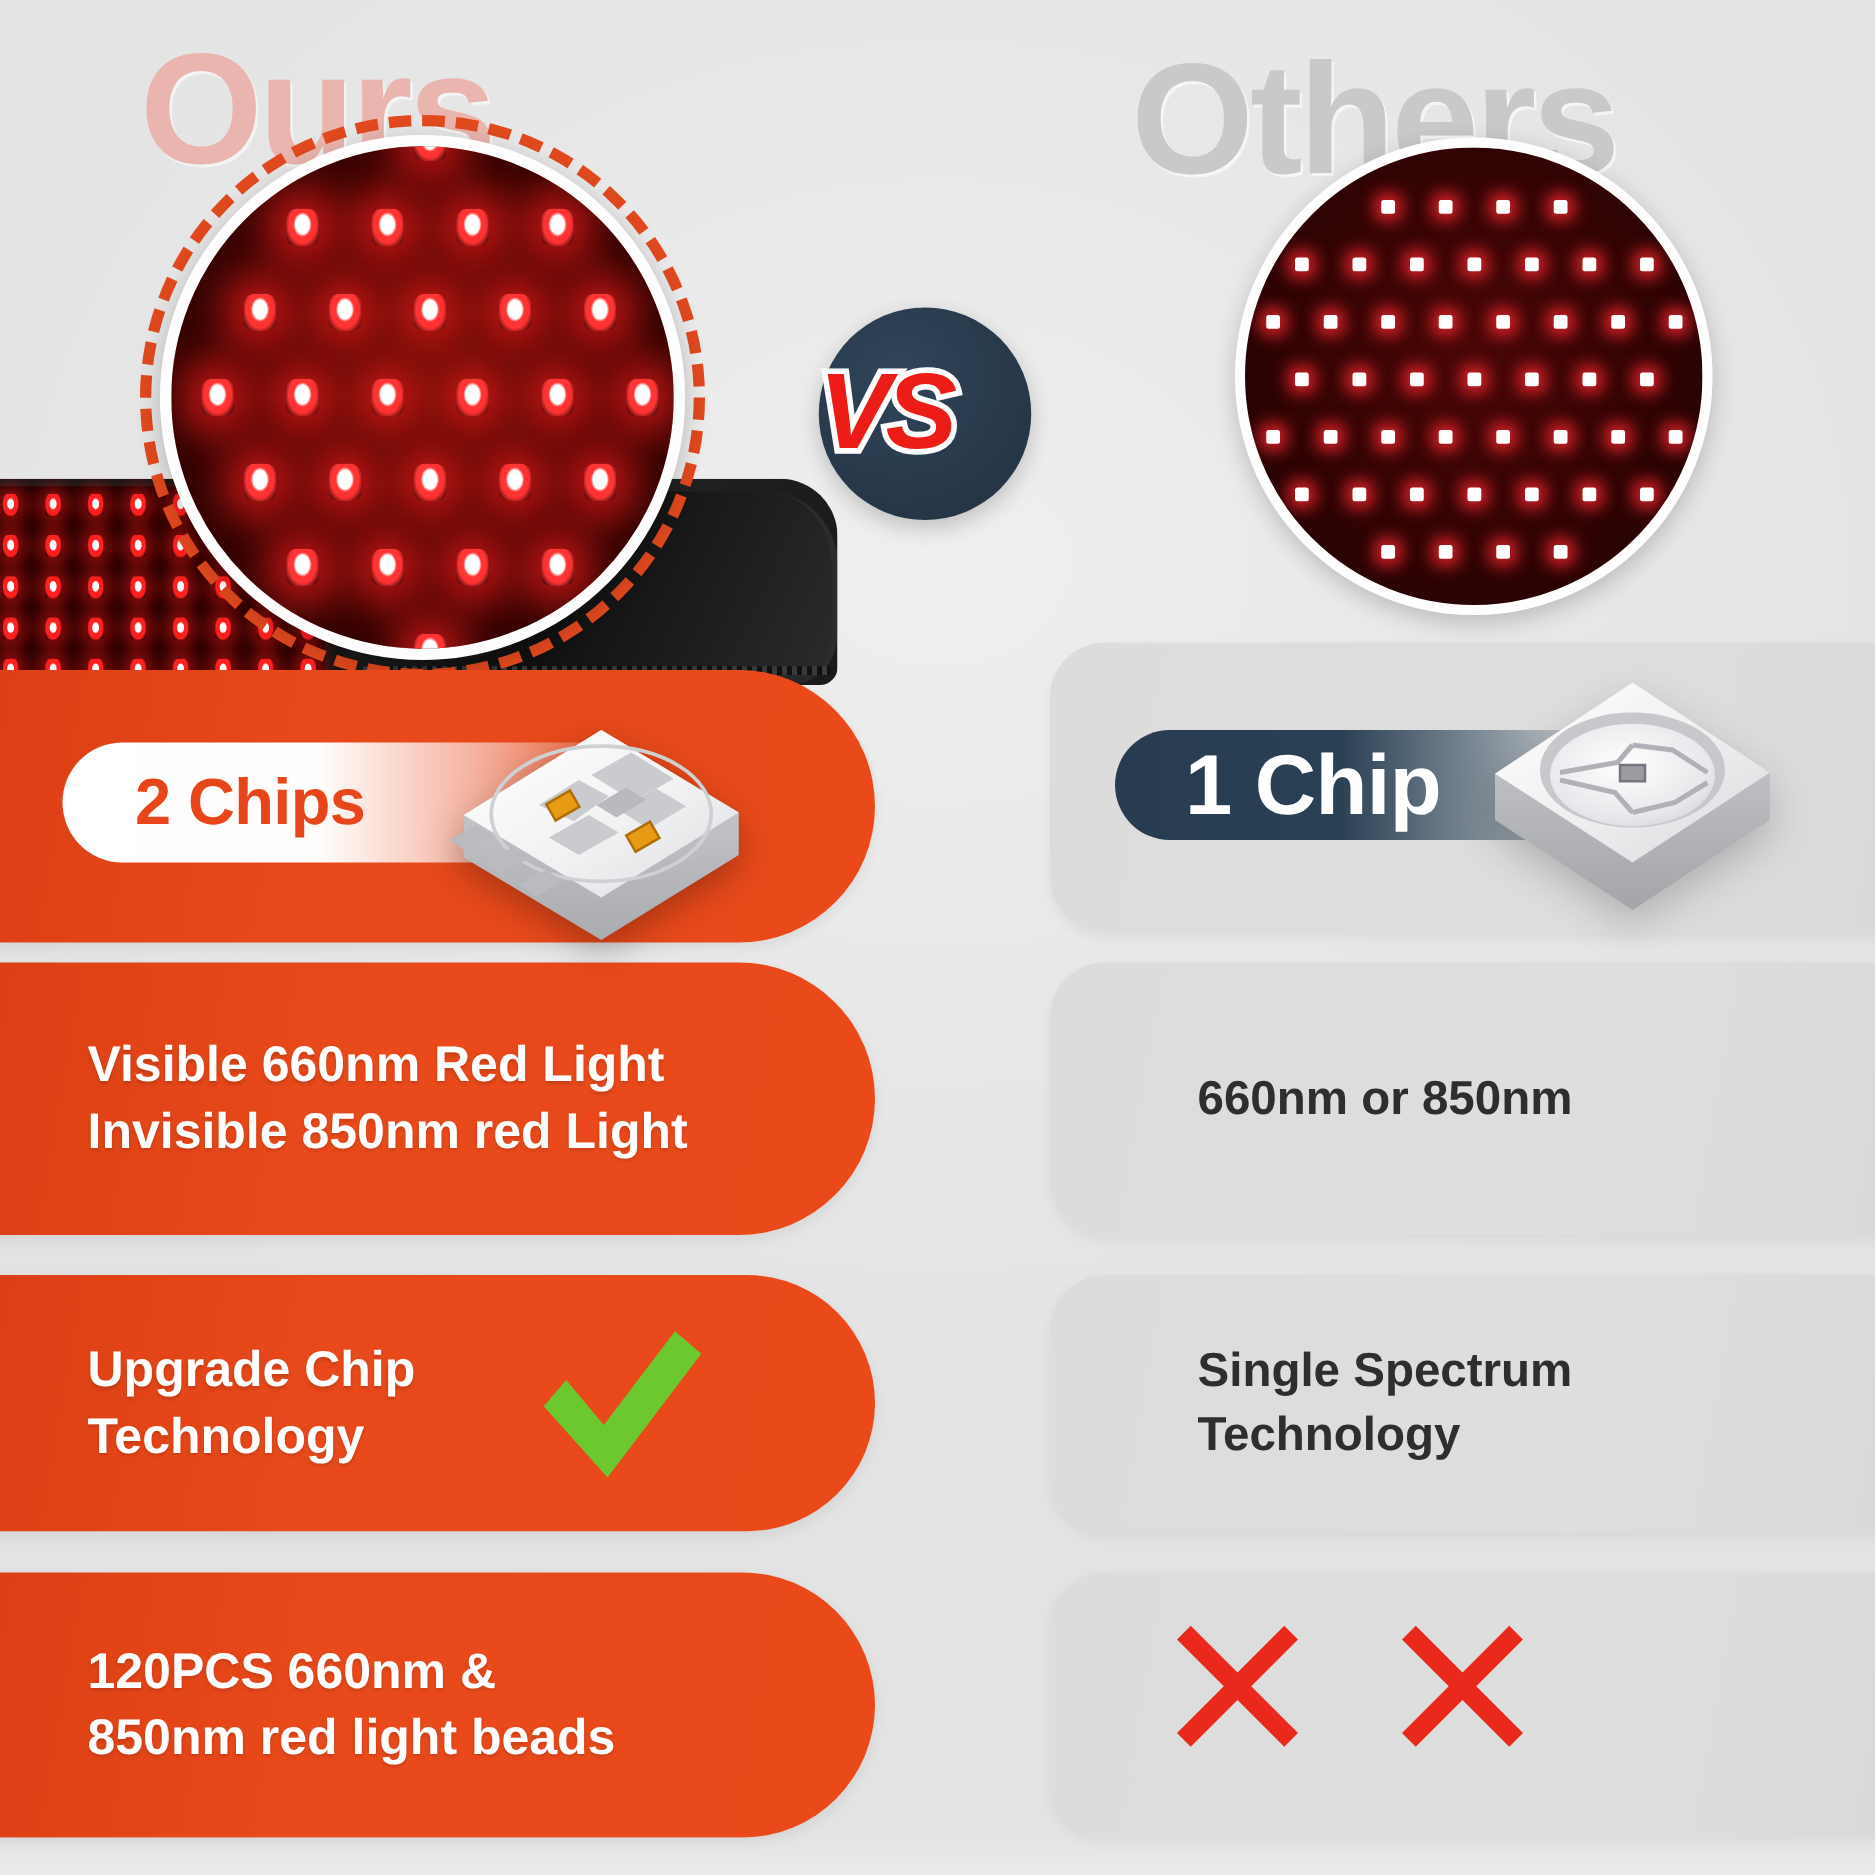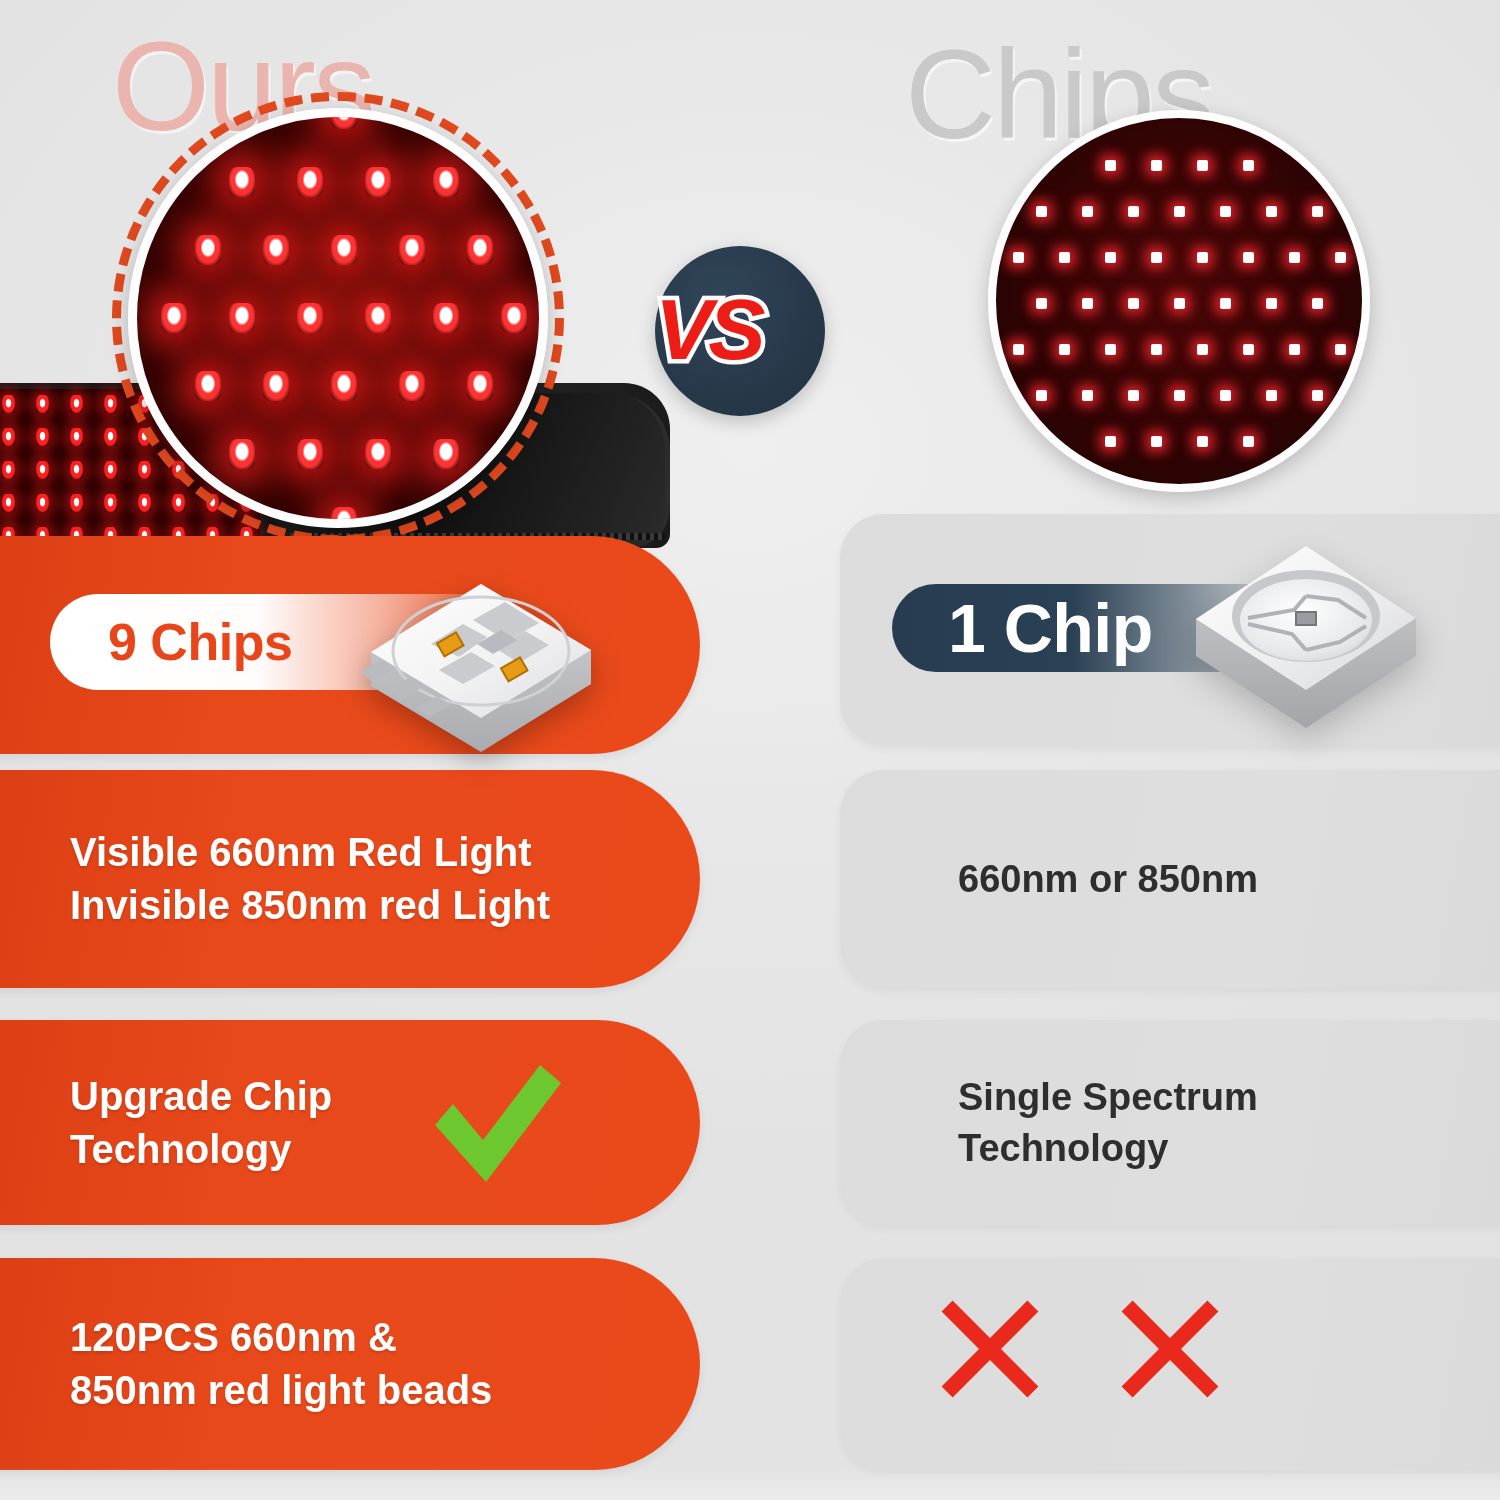--- a/index.html
+++ b/index.html
@@ -14,21 +14,21 @@
     position:absolute; inset:0;
     width:1500px; height:1500px;
     background:
       radial-gradient(ellipse 900px 700px at 50% 30%, #efefef 0%, #e7e7e7 60%, #e3e3e4 100%);
     overflow:hidden;
   }
 
   
   .heading {
     position:absolute;
-    font-weight:normal;
+    font-weight:bold;
     letter-spacing:-3px;
     line-height:1;
     white-space:nowrap;
     user-select:none;
   }
   #ours-title {
     left:112px; top:24px;
     font-size:126px;
     color:#e9b5ae;
     text-shadow:2px 3px 0 rgba(255,255,255,.55);
@@ -233,21 +233,21 @@
     background:linear-gradient(180deg, rgba(233,233,233,0) 0%, #ececec 100%);
     pointer-events:none;
   }
 </style>
 </head>
 <body>
 
 <div id="stage">
 
   <div class="heading" id="ours-title">Ours</div>
-  <div class="heading" id="others-title">Chips</div>
+  <div class="heading" id="others-title">Others</div>
 
   <div id="pad-photo">
     <div id="pad-body"></div>
     <div id="pad-led-field">
         <div class="padled" style="left: 42px; top: 6px;"></div>
         <div class="padled" style="left: 76px; top: 6px;"></div>
         <div class="padled" style="left: 110px; top: 6px;"></div>
         <div class="padled" style="left: 144px; top: 6px;"></div>
         <div class="padled" style="left: 178px; top: 6px;"></div>
         <div class="padled" style="left: 212px; top: 6px;"></div>
@@ -371,21 +371,21 @@
         <div class="xled" style="left: 247px; top: 318px;"></div>
       </div>
   </div>
 
   <div id="vs-badge">
     <div id="vs-text">VS</div>
   </div>
 
   <div class="row row-left" id="row1-left">
     <div id="pill-2chips">
-      <span>9 Chips</span>
+      <span>2 Chips</span>
     </div>
     <svg id="chip2-art" viewBox="0 0 290 235">
       <defs>
         <linearGradient id="g2top" x1="0" y1="0" x2="1" y2="1">
           <stop offset="0" stop-color="#ffffff"></stop>
             <stop offset=".55" stop-color="#f2f2f3"></stop>
             <stop offset="1" stop-color="#dcdde0"></stop>
         </linearGradient>
         <linearGradient id="g2side" x1="0" y1="0" x2="0" y2="1">
           <stop offset="0" stop-color="#d2d3d6"></stop>

